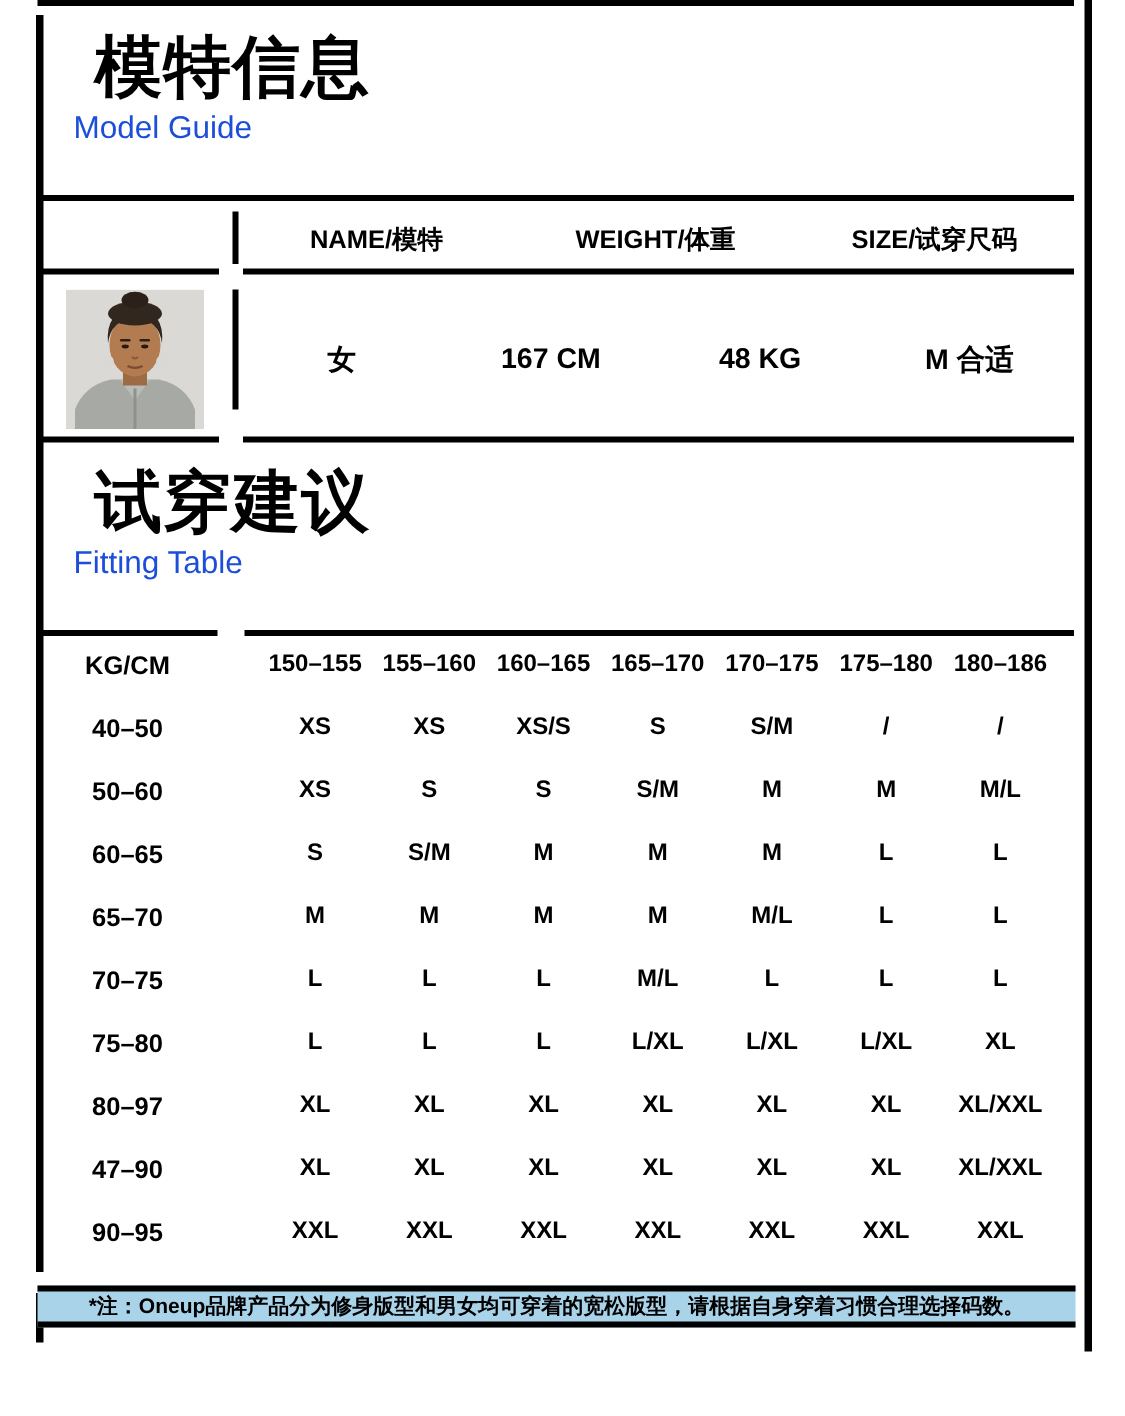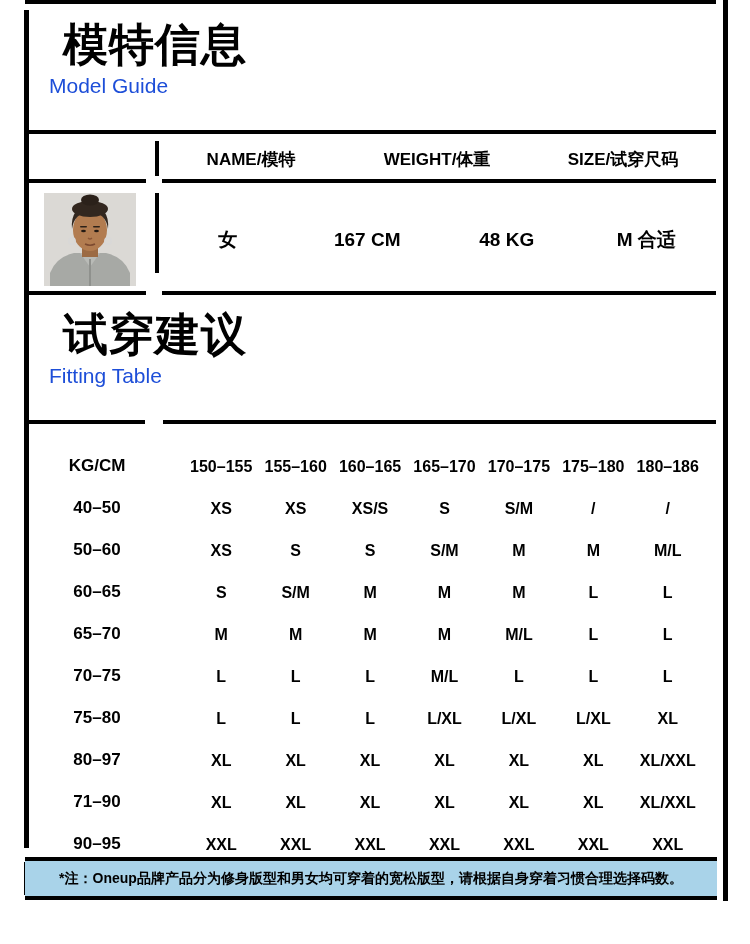--- a/index.html
+++ b/index.html
@@ -39,36 +39,36 @@
   .photo-box {
     position:absolute; left:44px; top:193px; width:92px; height:93px;
     overflow:hidden;
   }
 
   
   .fit-table {
     position:absolute; left:25px; top:434px; width:680px;
   }
   .fit-row {
-    display:flex; align-items:flex-end; height:42px;margin-left:12px;
+    display:flex; align-items:flex-start; height:42px;
   }
   .fit-label {
     width:120px; text-align:center;
     font-size:17px; font-weight:600; white-space:nowrap;
   }
   .fit-cells {
     margin-left:27px; flex:1 1 0; display:flex;
   }
   .fit-cell {
     flex:1 1 0; text-align:center;
     font-size:16px; font-weight:600; white-space:nowrap;
   }
 
   .note-band {
-    position:absolute; left:25px; top:857px; width:692px; height:43px;
+    position:absolute; left:25px; top:857px; width:692px; height:28px;
     border-top:4px solid #000; border-bottom:4px solid #000;
     background:#a9d3e9;
     display:flex; align-items:center; justify-content:center;
   }
   .note-band span {
     font-size:14px; font-weight:700; color:#000; white-space:nowrap;
   }
 </style>
 </head>
 <body>
@@ -232,21 +232,21 @@
           <div class="fit-cell">XL</div>
           <div class="fit-cell">XL</div>
           <div class="fit-cell">XL</div>
           <div class="fit-cell">XL</div>
           <div class="fit-cell">XL</div>
           <div class="fit-cell">XL</div>
           <div class="fit-cell">XL/XXL</div>
         </div>
       </div>
       <div class="fit-row">
-        <div class="fit-label">71–90</div>
+        <div class="fit-label">47–90</div>
         <div class="fit-cells">
           <div class="fit-cell">XL</div>
           <div class="fit-cell">XL</div>
           <div class="fit-cell">XL</div>
           <div class="fit-cell">XL</div>
           <div class="fit-cell">XL</div>
           <div class="fit-cell">XL</div>
           <div class="fit-cell">XL/XXL</div>
         </div>
       </div>

